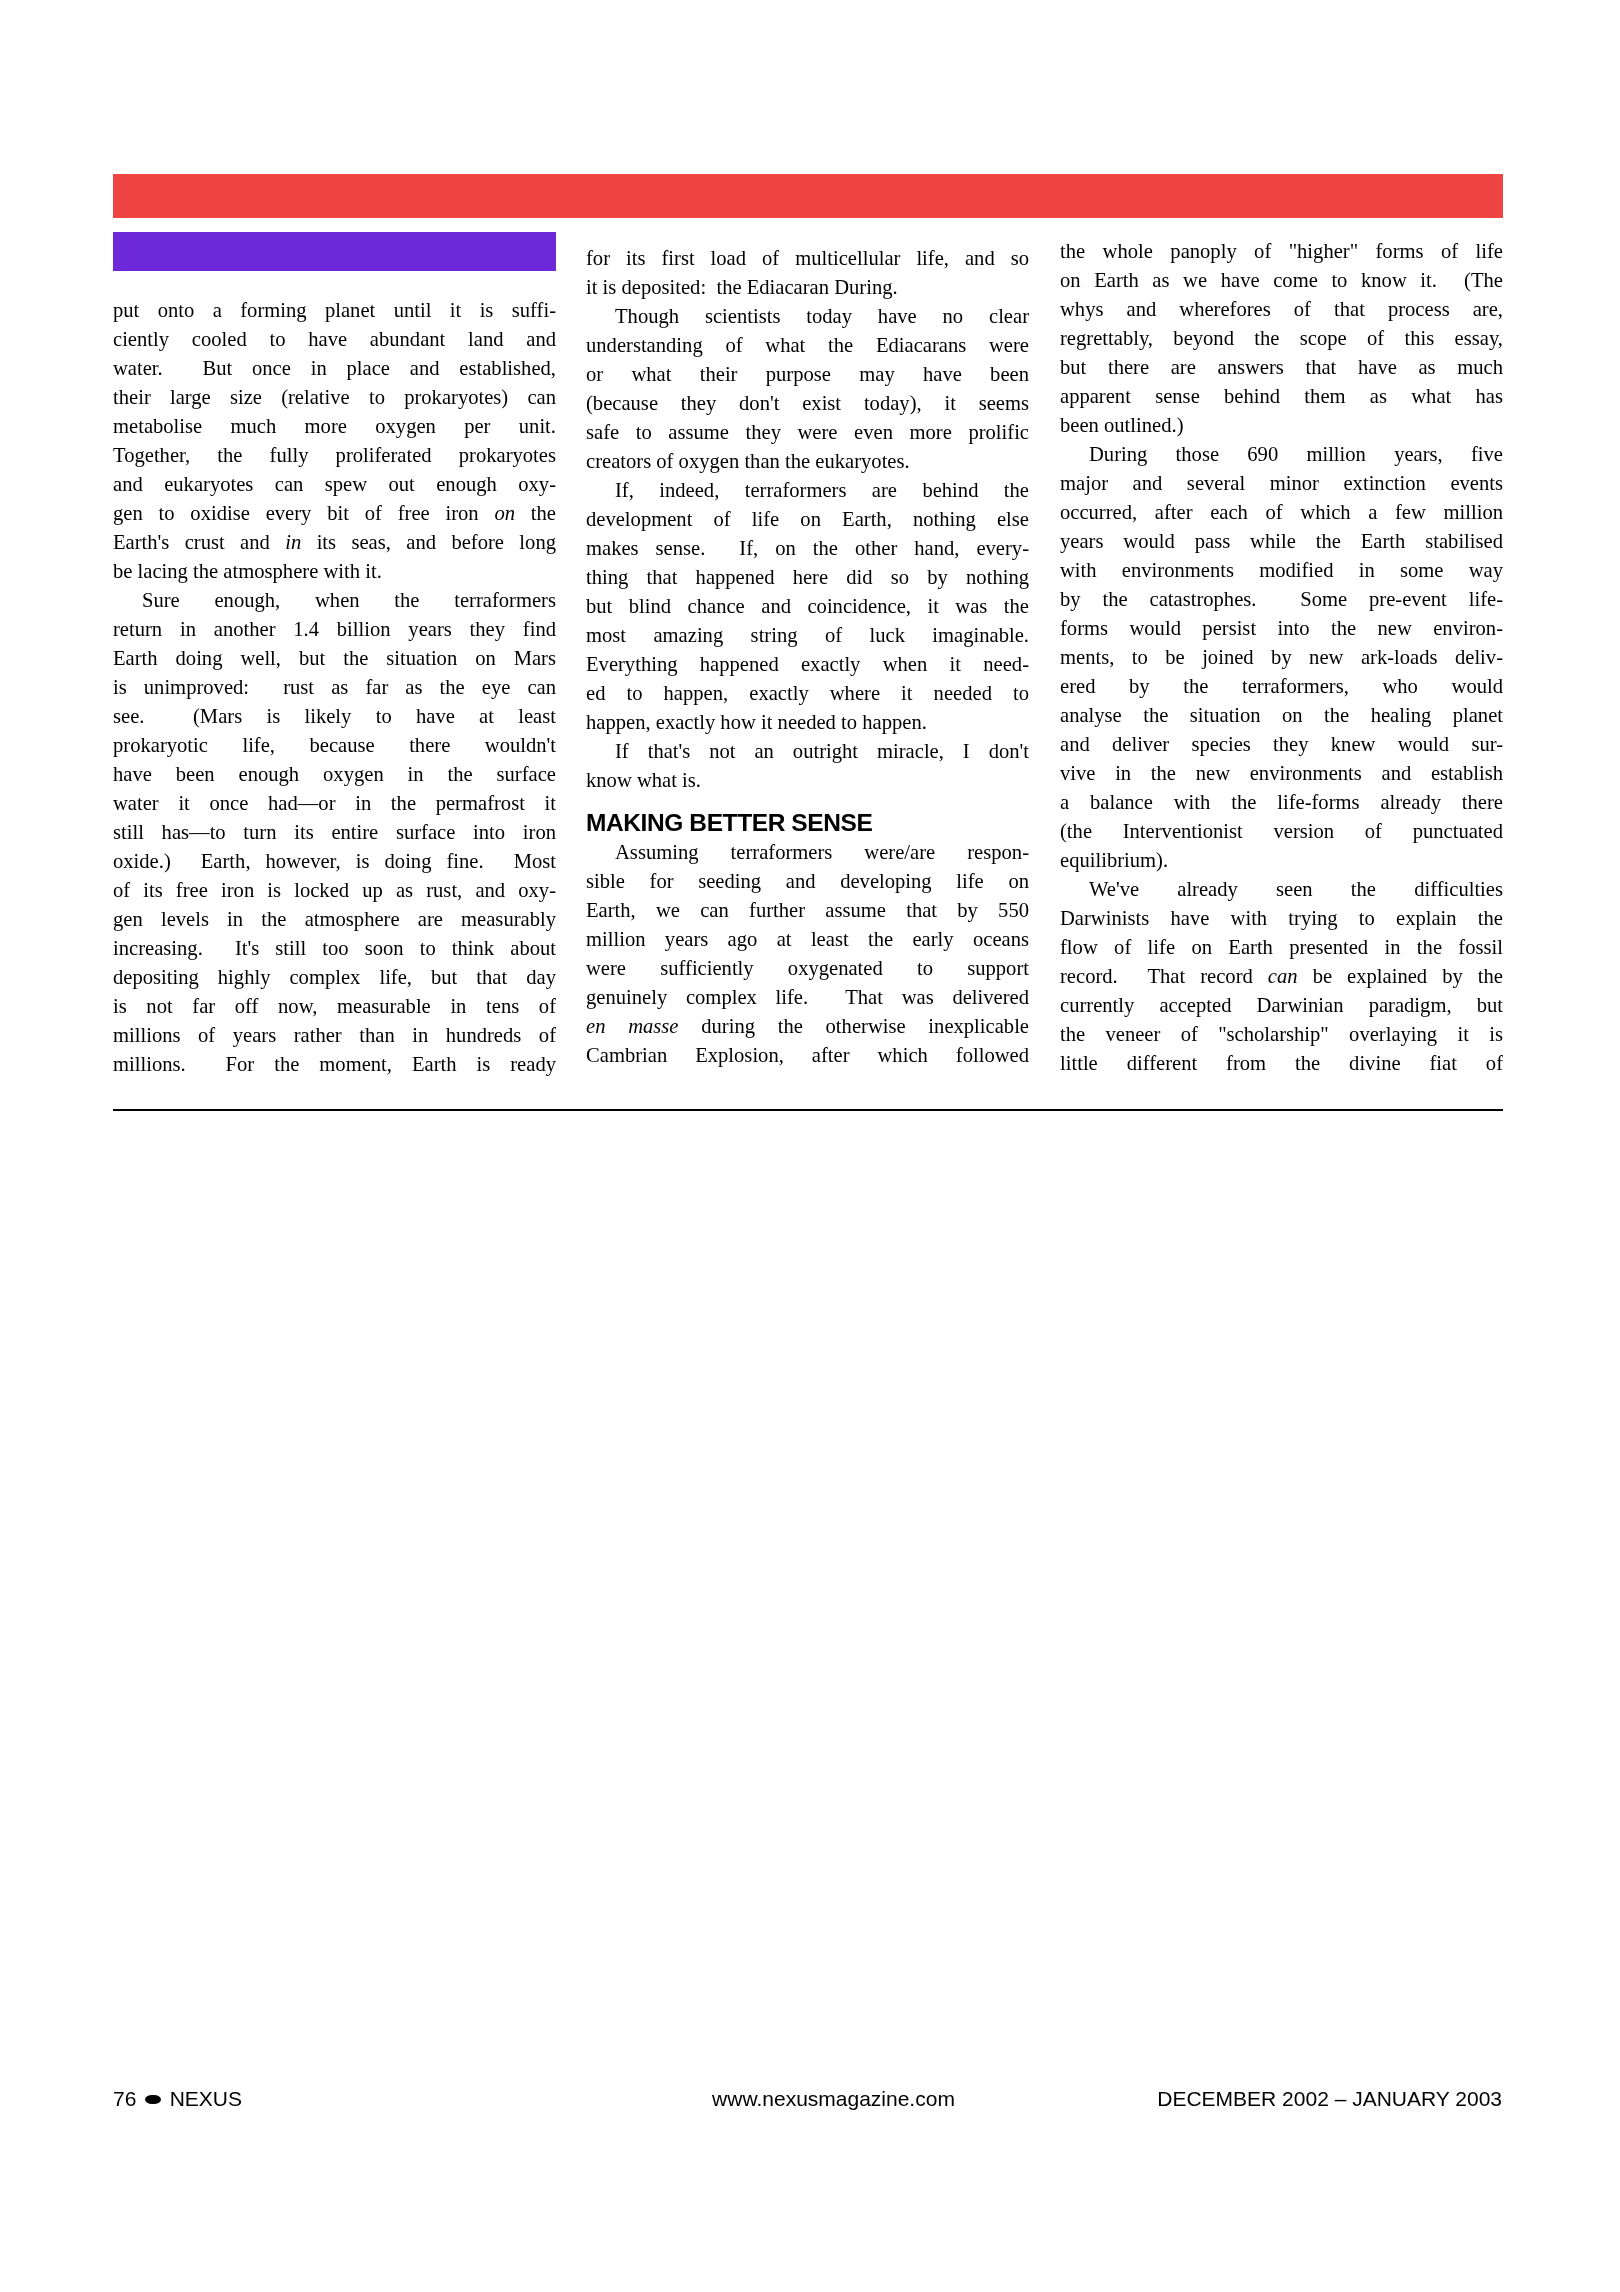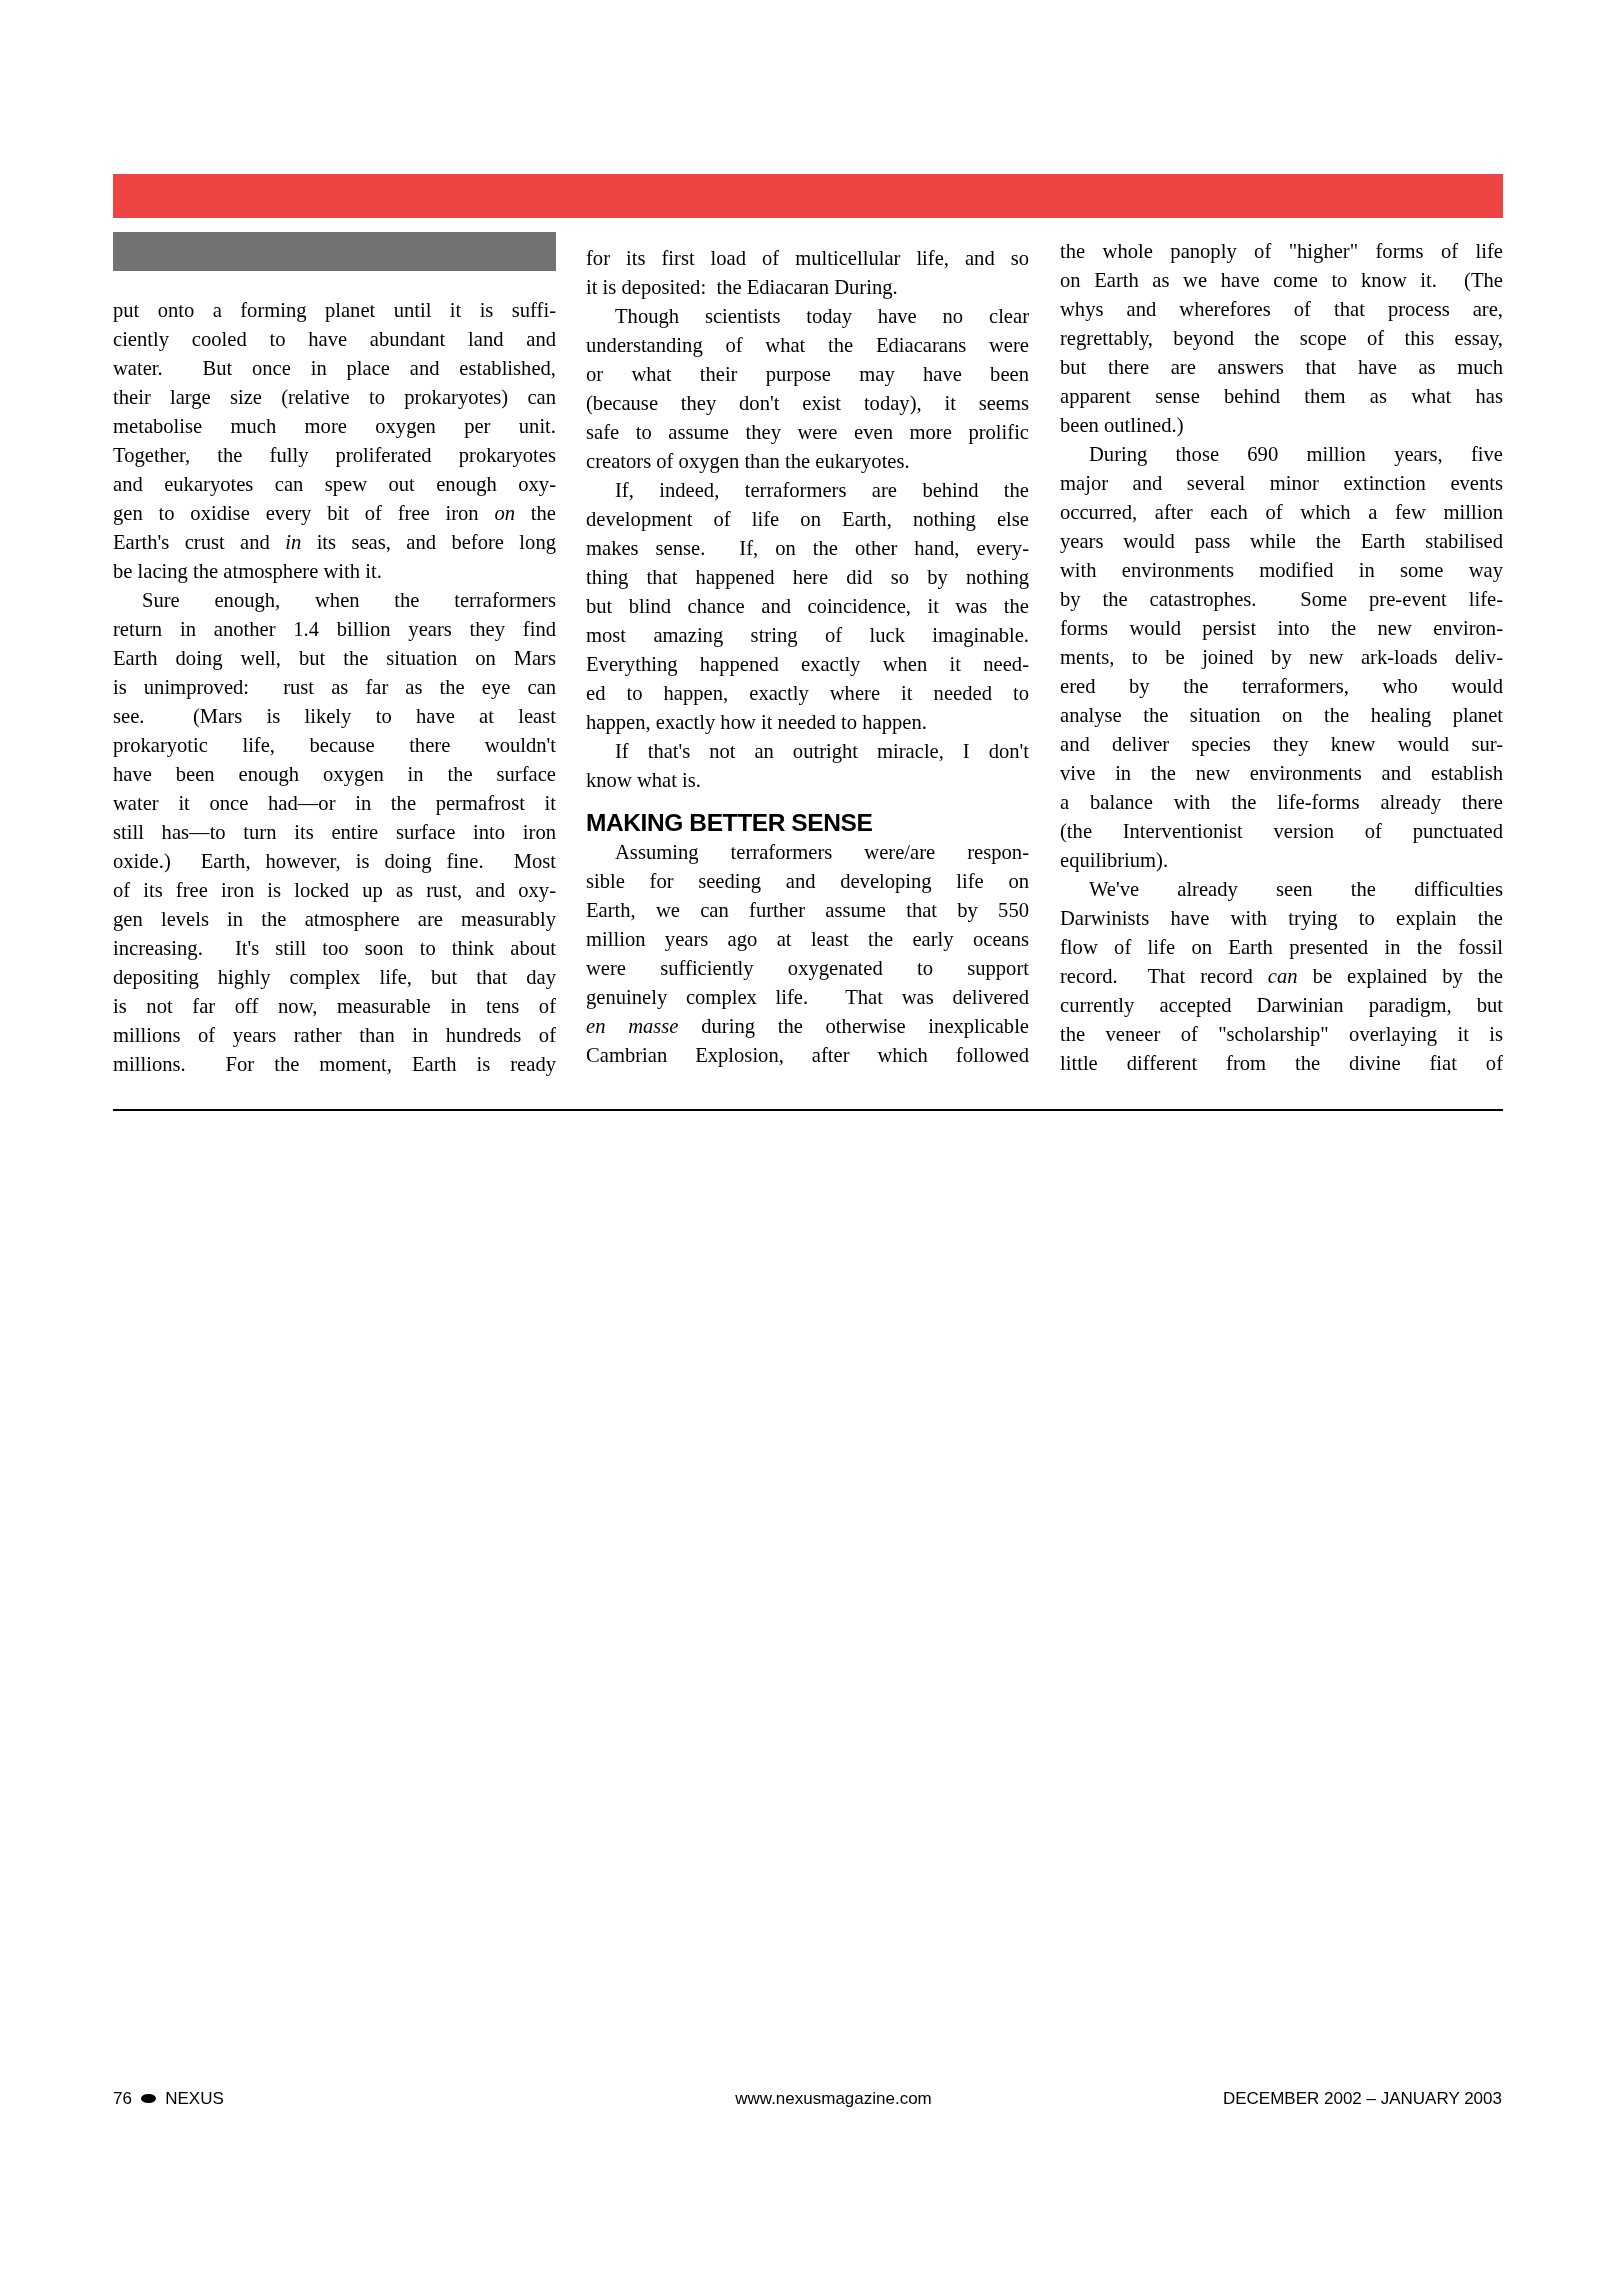--- a/index.html
+++ b/index.html
@@ -8,42 +8,42 @@
     font-family:"Liberation Serif", serif; color:#000; overflow:hidden;
   }
   .titlebar {
     position:absolute; left:113px; top:174px; width:1390px; height:44px;
     background:#ef4444; color:#fff;
     font-family:"Liberation Sans", sans-serif; font-weight:bold; font-size:30px;
     line-height:44px; text-align:center; white-space:pre;
   }
   .contbox {
     position:absolute; left:113px; top:232px; width:443px; height:39px;
-    background:#737373; color:#fff; box-sizing:border-box; padding-left:13.7px;
+    background:#6d28d9; color:#fff; box-sizing:border-box; padding-left:13.7px;
     font-family:"Liberation Sans", sans-serif; font-weight:bold; font-size:22.5px;
     line-height:39px; white-space:pre;
   }
   .col { position:absolute; width:443px; font-size:20.6px; line-height:29px; }
   .col-1 { left:113px;  top:296px; }
   .col-2 { left:586px;  top:244px; }
   .col-3 { left:1060px; top:237px; }
   .line {
     text-align:justify; text-align-last:justify; text-justify:inter-word;
     white-space:pre-wrap; height:29px; overflow:hidden;
   }
   .line.end  { text-align-last:left; }
   .line.ind  { text-indent:29px; }
   .line.head {
     font-family:"Liberation Sans", sans-serif; font-weight:bold; font-size:24.5px;
     letter-spacing:-0.4px; text-align-last:left; margin-top:11.8px; height:31px; line-height:31px;
   }
   .rule { position:absolute; left:113px; top:1109px; width:1390px; height:2px; background:#000; }
   .footer-left, .footer-center, .footer-right {
     position:absolute; top:2084px; font-family:"Liberation Sans", sans-serif;
-    font-size:17px; line-height:29px; color:#000;
+    font-size:21px; line-height:29px; color:#000;
   }
   .footer-left  { left:113px; }
   .footer-center{ left:113px; width:1390px; text-align:center; }
   .footer-center .shift { position:relative; left:25.5px; }
   .footer-right { right:118px; }
   .bullet {
     display:inline-block; width:15.7px; height:9.8px; background:#000;
     border-radius:50%; margin:0 8.8px 2px 8.8px; vertical-align:middle;
   }
   i { font-style:italic; }

